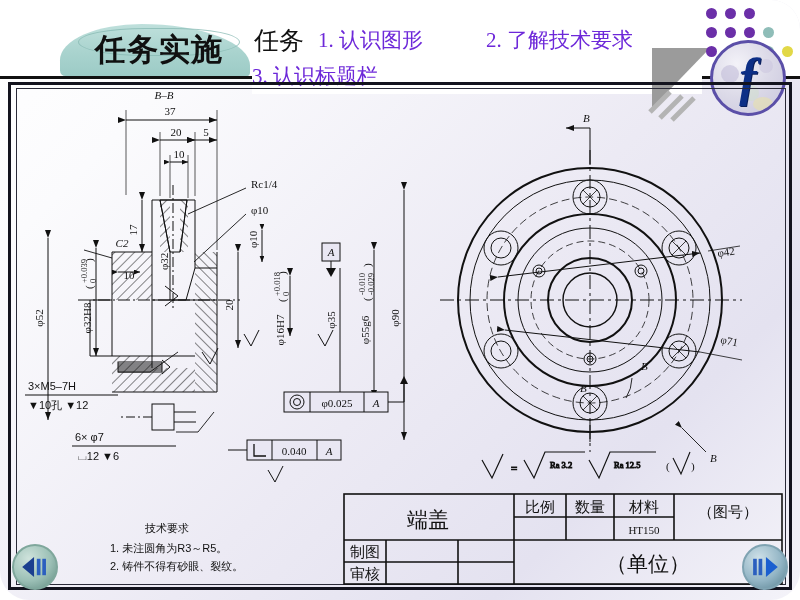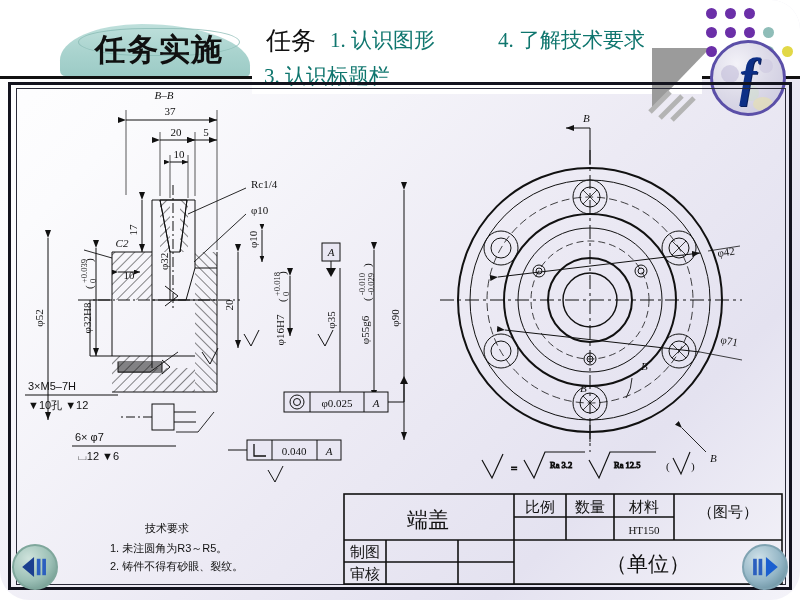--- a/index.html
+++ b/index.html
@@ -31,26 +31,26 @@
   .slide-title{
     position:absolute;left:95px;top:26px;width:175px;height:48px;
     font-family:"Liberation Sans",sans-serif;font-weight:bold;font-size:31px;
     color:#101010;letter-spacing:1px;line-height:48px;white-space:nowrap;
   }
   .task-box{
     position:absolute;left:252px;top:22px;width:450px;height:72px;
     background:#ffffff;
   }
   .task-grid{
-    position:absolute;left:12px;top:0;width:450px;height:72px;
+    position:absolute;left:0;top:0;width:450px;height:72px;
     display:grid;grid-template-columns:66px 168px 216px;grid-template-rows:36px 36px;
     align-items:center;
   }
   .task-lbl{font-size:25px;color:#111;padding-left:2px;white-space:nowrap;}
-  .task-it{font-size:21px;color:#0f766e;white-space:nowrap;}
+  .task-it{font-size:21px;color:#6d28d9;white-space:nowrap;}
   
   .logo-wrap{position:absolute;left:700px;top:2px;width:98px;height:120px;}
   .dotgrid{position:absolute;left:6px;top:6px;width:92px;height:50px;}
   .dot{position:absolute;width:11px;height:11px;border-radius:50%;}
   .logo-circle{
     position:absolute;left:10px;top:38px;width:76px;height:76px;border-radius:50%;
     background:radial-gradient(circle at 34% 30%,#f3f2f8 0%,#dcdae8 48%,#c9c6dd 100%);
     border:3px solid #5b4fa8;box-sizing:border-box;overflow:hidden;
   }
   .logo-circle .bl{position:absolute;border-radius:50%;opacity:.5;}
@@ -92,21 +92,21 @@
 
   <div class="hdr-band"></div>
   <div class="title-blob"></div>
   <div class="slide-title">任务实施</div>
   <div class="hdr-rule"></div>
 
   <div class="task-box">
     <div class="task-grid">
       <div class="task-lbl">任务</div>
       <div class="task-it">1. 认识图形</div>
-      <div class="task-it">4. 了解技术要求</div>
+      <div class="task-it">2. 了解技术要求</div>
       <div class="task-it">3. 认识标题栏</div>
     </div>
   </div>
 
   <svg class="gray-arrow" viewBox="0 0 78 76">
     <polygon points="4,2 62,2 4,62" fill="#9b9b9b"></polygon>
     <g stroke="#b4b4b4" stroke-width="5">
       <line x1="2" y1="66" x2="22" y2="46"></line>
       <line x1="12" y1="72" x2="34" y2="50"></line>
       <line x1="24" y1="74" x2="46" y2="52"></line>

